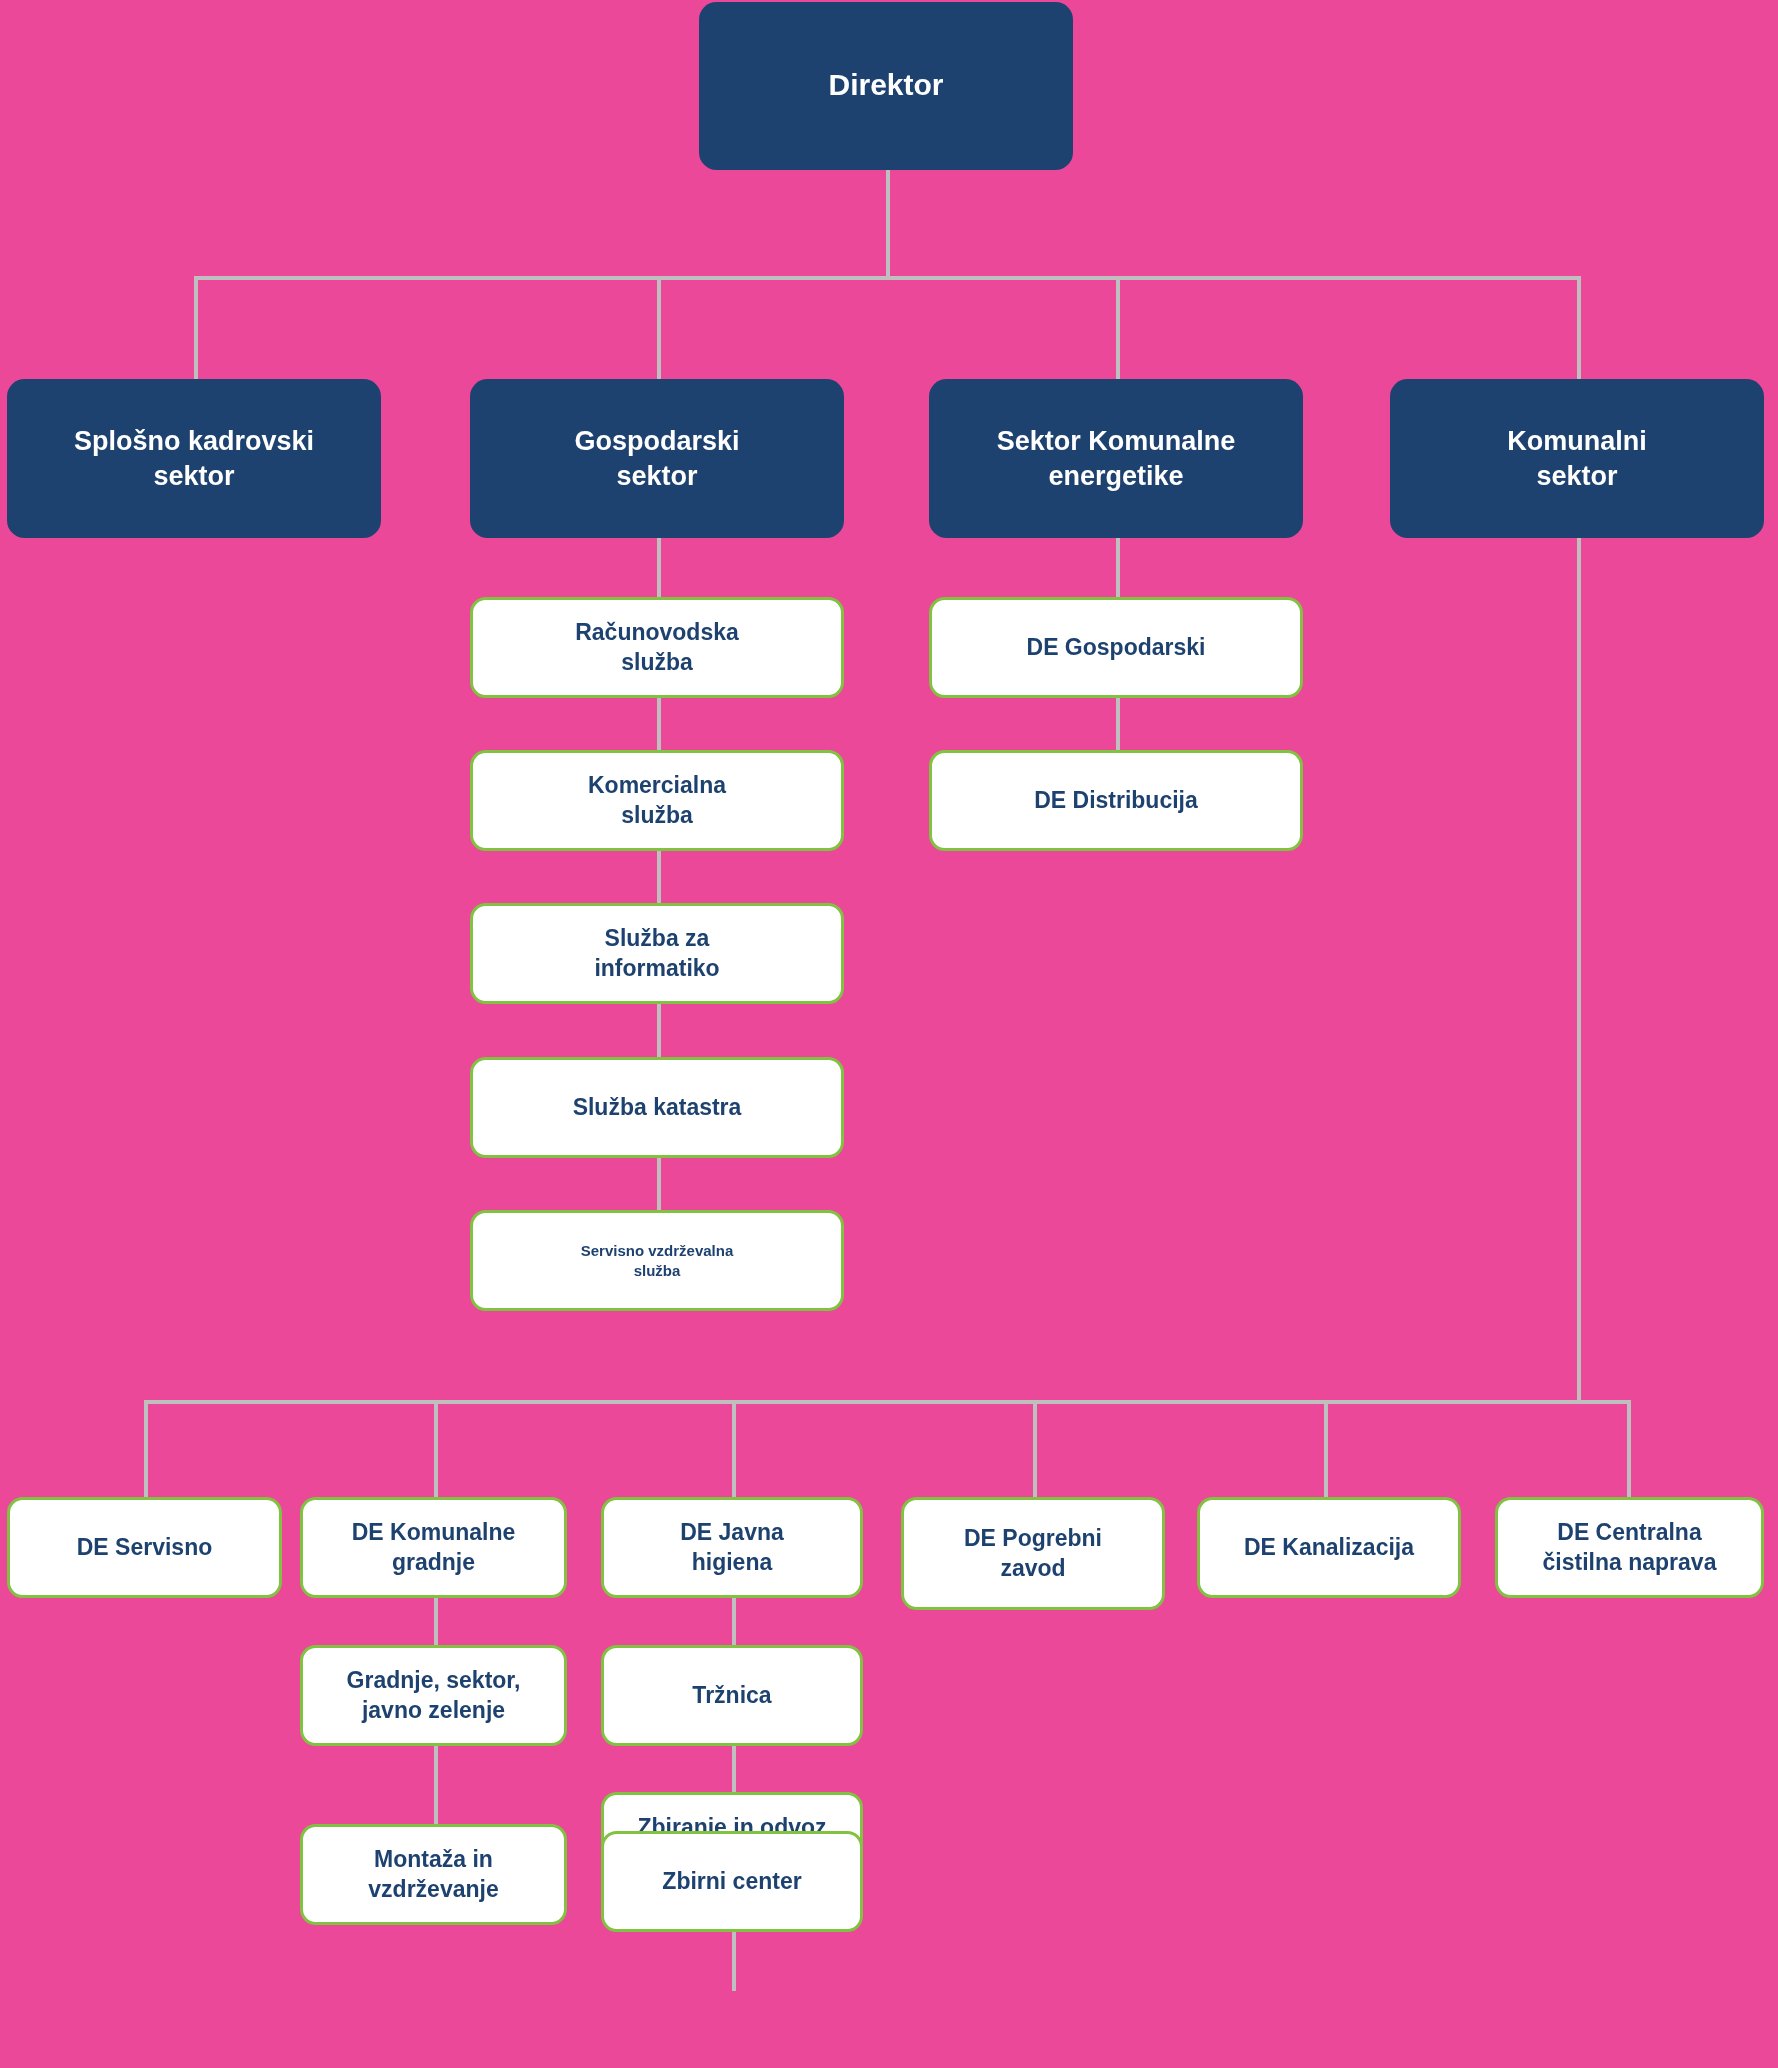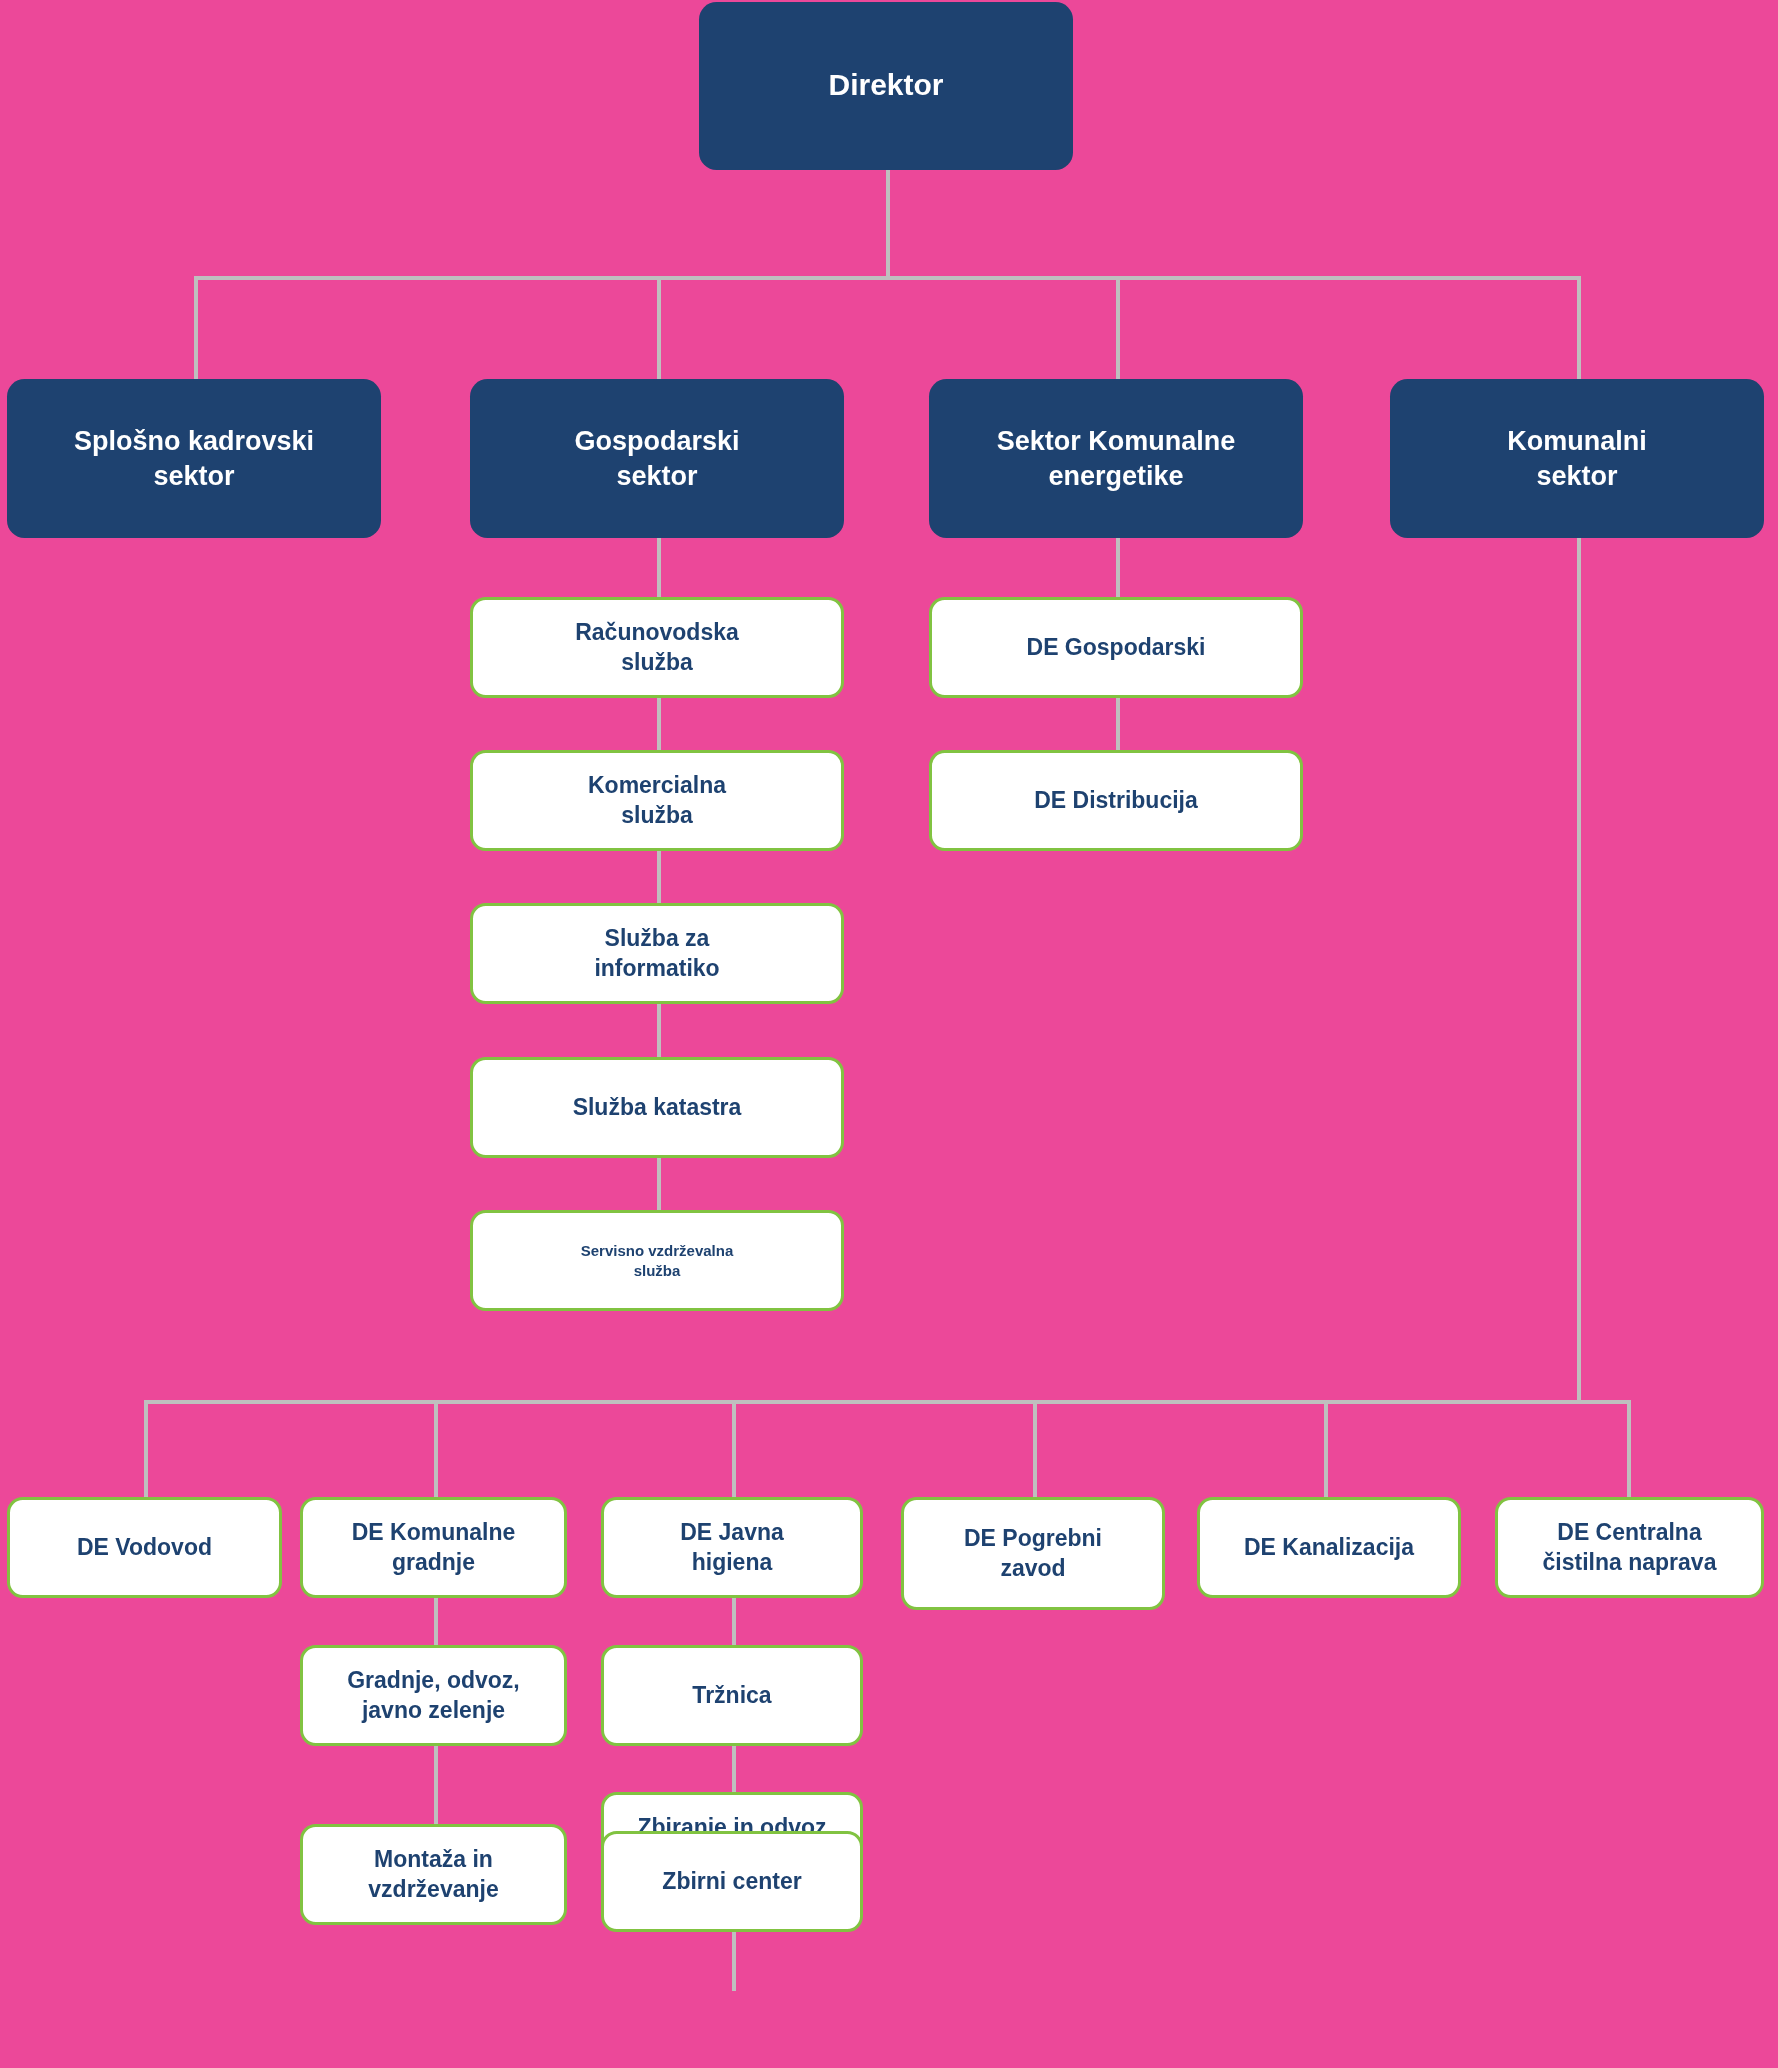--- a/index.html
+++ b/index.html
@@ -139,21 +139,21 @@
 
   <div class="node unit" style="left:929px; top:597px; width:374px; height:101px; font-size:23px;">
     <span class="label">DE Gospodarski</span>
   </div>
 
   <div class="node unit" style="left:929px; top:750px; width:374px; height:101px; font-size:23px;">
     <span class="label">DE Distribucija</span>
   </div>
 
   <div class="node unit" style="left:7px; top:1497px; width:275px; height:101px; font-size:23px;">
-    <span class="label">DE Vodovod</span>
+    <span class="label">DE Servisno</span>
   </div>
 
   <div class="node unit" style="left:300px; top:1497px; width:267px; height:101px; font-size:23px;">
     <span class="label">DE Komunalne
 gradnje</span>
   </div>
 
   <div class="node unit" style="left:601px; top:1497px; width:262px; height:101px; font-size:23px;">
     <span class="label">DE Javna
 higiena</span>
@@ -167,21 +167,21 @@
   <div class="node unit" style="left:1197px; top:1497px; width:264px; height:101px; font-size:23px;">
     <span class="label">DE Kanalizacija</span>
   </div>
 
   <div class="node unit" style="left:1495px; top:1497px; width:269px; height:101px; font-size:23px;">
     <span class="label">DE Centralna
 čistilna naprava</span>
   </div>
 
   <div class="node unit" style="left:300px; top:1645px; width:267px; height:101px; font-size:23px;">
-    <span class="label">Gradnje, odvoz,
+    <span class="label">Gradnje, sektor,
 javno zelenje</span>
   </div>
 
   <div class="node unit" style="left:300px; top:1792px; width:267px; height:101px; font-size:23px;margin-top:32px;">
     <span class="label">Montaža in
 vzdrževanje</span>
   </div>
 
   <div class="node unit" style="left:601px; top:1645px; width:262px; height:101px; font-size:23px;">
     <span class="label">Tržnica</span>

